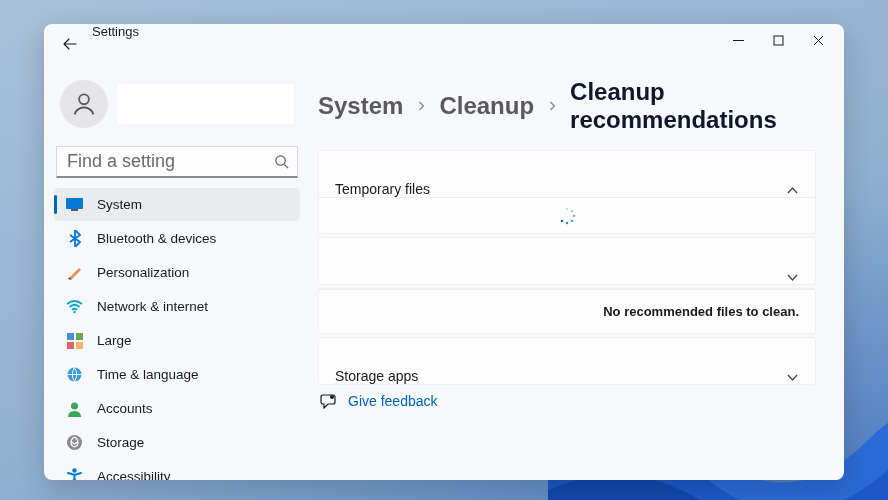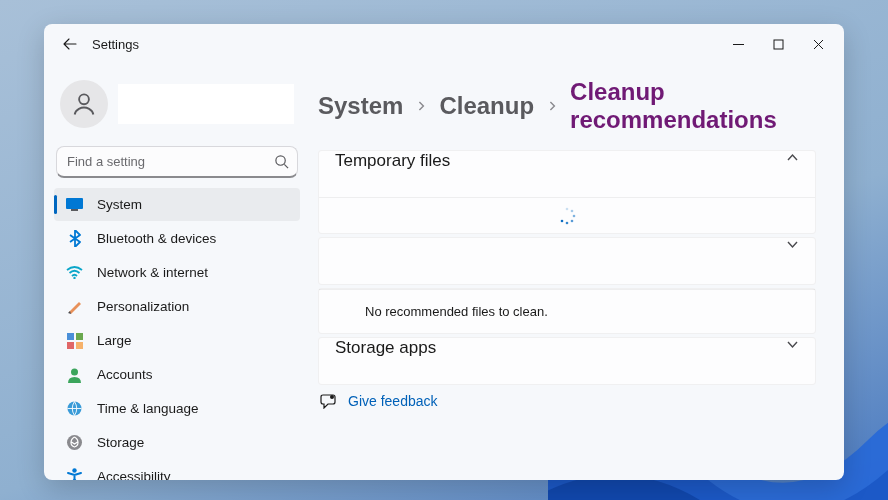--- a/index.html
+++ b/index.html
@@ -1,49 +1,49 @@
 <!DOCTYPE html>
 <html><head>
 <meta charset="utf-8">
 <style>
 * { margin: 0; padding: 0; box-sizing: border-box; font-family: "Segoe UI", -apple-system, sans-serif; }
 body { background: linear-gradient(160deg, #a8c0d8 0%, #8fb0d0 60%, #4878c0 100%); width: 888px; height: 500px; overflow: hidden; position: relative; }
 .wave { position: absolute; bottom: -40px; right: -60px; width: 400px; height: 200px; }
 .window { position: absolute; top: 24px; left: 44px; width: 800px; height: 456px; background: #f6f8fb; border-radius: 8px; box-shadow: 0 8px 28px rgba(0,0,0,0.18); display: flex; flex-direction: column; overflow: hidden; }
-.titlebar { height: 40px; display: flex; align-items: center; padding: 0 6px; }
+.titlebar { height: 40px; display: flex; padding: 0 6px; }
 .back-btn { width: 40px; height: 40px; display: flex; align-items: center; justify-content: center; cursor: pointer; }
 .app-title { font-size: 13px; color: #1a1a1a; margin-left: 2px; }
 .win-controls { margin-left: auto; display: flex; }
 .win-btn { width: 40px; height: 32px; display: flex; align-items: center; justify-content: center; cursor: pointer; }
 .body { flex: 1; display: flex; overflow: hidden; }
 .sidebar { width: 266px; padding: 8px 10px; overflow: hidden; }
 .profile { display: flex; align-items: center; gap: 10px; padding: 8px 6px 14px; }
 .avatar { width: 48px; height: 48px; border-radius: 50%; background: #e6e6e8; display: flex; align-items: center; justify-content: center; }
 .profile-text { flex: 1; height: 40px; background: #fff; }
 .search { position: relative; margin: 4px 2px 10px; }
-.search input { width: 100%; height: 32px; border: 1px solid #d8d8dc; border-bottom: 2px solid #8a8a8e; border-radius: 8px; background: #fcfcfd; padding: 0 32px 0 10px; font-size: 13px; color: #1a1a1a; outline: none; }
+.search input { width: 100%; height: 32px; border: 1px solid #d8d8dc; border-bottom: 2px solid #8a8a8e; border-radius: 0; background: #fcfcfd; padding: 0 32px 0 10px; font-size: 18px; color: #1a1a1a; outline: none; }
 .search input::placeholder { color: #6a6a6e; }
 .search-icon { position: absolute; right: 9px; top: 8px; }
 .nav { display: flex; flex-direction: column; gap: 1px; margin-top: 2px; }
 .nav-item { height: 33px; display: flex; align-items: center; gap: 14px; padding: 0 12px; border-radius: 4px; cursor: pointer; font-size: 13.5px; color: #1a1a1a; position: relative; }
 .nav-item.active { background: #e9ebee; }
 .nav-item.active::before { content: ""; position: absolute; left: 0; top: 7px; width: 3px; height: 19px; background: #0067c0; border-radius: 2px; }
 .nav-icon { width: 17px; height: 17px; display: flex; align-items: center; justify-content: center; }
 .main { flex: 1; padding: 14px 28px 8px 8px; overflow: hidden; }
 .breadcrumb { display: flex; align-items: center; gap: 14px; margin-bottom: 16px; }
 .crumb { font-size: 24px; color: #5a5a5e; font-weight: 600; cursor: pointer; }
-.crumb.current { color: #701a75; cursor: default; }
+.crumb.current { color: #0f172a; cursor: default; }
 .chev { color: #8a8a8e; }
 .panels { display: flex; flex-direction: column; gap: 3px; }
 .panel { background: #fdfdfe; border: 1px solid rgba(0,0,0,0.05); border-radius: 4px; }
-.panel-head { height: 46px; display: flex; align-items: flex-start; padding: 0 16px; cursor: pointer; font-size: 17px; color: #1a1a1a; }
+.panel-head { height: 46px; display: flex; align-items: flex-end; padding: 0 16px; cursor: pointer; font-size: 14px; color: #1a1a1a; }
 .panel-head .caret { margin-left: auto; }
 .panel-body { border-top: 1px solid rgba(0,0,0,0.06); padding: 14px 16px; font-size: 13px; color: #1a1a1a; }
 .spinner-box { display: flex; align-items: center; justify-content: center; height: 36px; }
-.cloud-msg { text-align: left; padding-left: 30px; }
+.cloud-msg { text-align: right; padding-left: 30px; font-weight: bold; }
 .feedback { display: flex; align-items: center; gap: 12px; margin-top: 8px; padding-left: 2px; }
 .feedback a { font-size: 14px; color: #0061b8; text-decoration: none; cursor: pointer; }
 @keyframes spin { to { transform: rotate(360deg); } }
 .spinner { animation: spin 1.2s linear infinite; }
 </style>
 </head>
 <body>
 
 <svg class="wave" viewBox="0 0 400 200">
   <path d="M0,120 Q80,40 160,110 T320,100 T480,120 L480,240 L0,240 Z" fill="#2768d8" opacity="0.9"></path>
@@ -112,64 +112,64 @@
         <div class="nav-item">
           <span class="nav-icon">
               <svg width="12" height="17" viewBox="0 0 12 17">
                 <path d="M6 0 L6 17 L11 12 L1 5 M6 0 L11 5 L1 12" fill="none" stroke="#0078d4" stroke-width="1.8" stroke-linejoin="round"></path>
               </svg>
             </span>
           <span>Bluetooth &amp; devices</span>
         </div>
         <div class="nav-item">
           <span class="nav-icon">
+              <svg width="17" height="17" viewBox="0 0 17 17">
+                <path d="M3 14 L13 4 L15 6 L5 16 Z" fill="#e8915b"></path>
+                <path d="M2 15 L4 13 L5 16 Z" fill="#4a4a4e"></path>
+              </svg>
+            </span>
+          <span>Personalization</span>
+        </div>
+        <div class="nav-item">
+          <span class="nav-icon">
               <svg width="17" height="13" viewBox="0 0 17 13">
                 <path d="M1 4 Q8.5 -2 16 4 M3.5 7 Q8.5 2.5 13.5 7 M6 10 Q8.5 7.5 11 10" fill="none" stroke="#0aa6c9" stroke-width="1.8"></path>
                 <circle cx="8.5" cy="12" r="1.2" fill="#0aa6c9"></circle>
               </svg>
             </span>
           <span>Network &amp; internet</span>
-        </div>
-        <div class="nav-item">
-          <span class="nav-icon">
-              <svg width="17" height="17" viewBox="0 0 17 17">
-                <path d="M3 14 L13 4 L15 6 L5 16 Z" fill="#e8915b"></path>
-                <path d="M2 15 L4 13 L5 16 Z" fill="#4a4a4e"></path>
-              </svg>
-            </span>
-          <span>Personalization</span>
         </div>
         <div class="nav-item">
           <span class="nav-icon">
               <svg width="16" height="16" viewBox="0 0 16 16">
                 <rect x="0" y="0" width="7" height="7" fill="#4a8fd8"></rect>
                 <rect x="9" y="0" width="7" height="7" fill="#6aa84f"></rect>
                 <rect x="0" y="9" width="7" height="7" fill="#e06666"></rect>
                 <rect x="9" y="9" width="7" height="7" fill="#f6b26b"></rect>
               </svg>
             </span>
           <span>Large</span>
         </div>
         <div class="nav-item">
           <span class="nav-icon">
+              <svg width="17" height="17" viewBox="0 0 17 17">
+                <circle cx="8.5" cy="8.5" r="7" fill="#3a9bd8"></circle>
+                <path d="M8.5 1.5 Q4 8.5 8.5 15.5 Q13 8.5 8.5 1.5 M1.5 8.5 H15.5" fill="none" stroke="#fff" stroke-width="0.9"></path>
+              </svg>
+            </span>
+          <span>Time &amp; language</span>
+        </div>
+        <div class="nav-item">
+          <span class="nav-icon">
               <svg width="15" height="16" viewBox="0 0 15 16">
                 <circle cx="7.5" cy="5" r="3.5" fill="#3ba55c"></circle>
                 <path d="M1 16 Q1 10 7.5 10 Q14 10 14 16 Z" fill="#3ba55c"></path>
               </svg>
             </span>
           <span>Accounts</span>
-        </div>
-        <div class="nav-item">
-          <span class="nav-icon">
-              <svg width="17" height="17" viewBox="0 0 17 17">
-                <circle cx="8.5" cy="8.5" r="7" fill="#3a9bd8"></circle>
-                <path d="M8.5 1.5 Q4 8.5 8.5 15.5 Q13 8.5 8.5 1.5 M1.5 8.5 H15.5" fill="none" stroke="#fff" stroke-width="0.9"></path>
-              </svg>
-            </span>
-          <span>Time &amp; language</span>
         </div>
         <div class="nav-item">
           <span class="nav-icon">
               <svg width="17" height="17" viewBox="0 0 17 17">
                 <circle cx="8.5" cy="8.5" r="7.5" fill="#8a8a8e"></circle>
                 <path d="M8.5 3 Q5 5 5 8.5 Q5 12 8.5 13 Q12 12 12 8.5 Q12 5 8.5 3 M5.5 8 L8.5 10 L11.5 8" fill="none" stroke="#fff" stroke-width="1.2"></path>
               </svg>
             </span>
           <span>Storage</span>
         </div>

